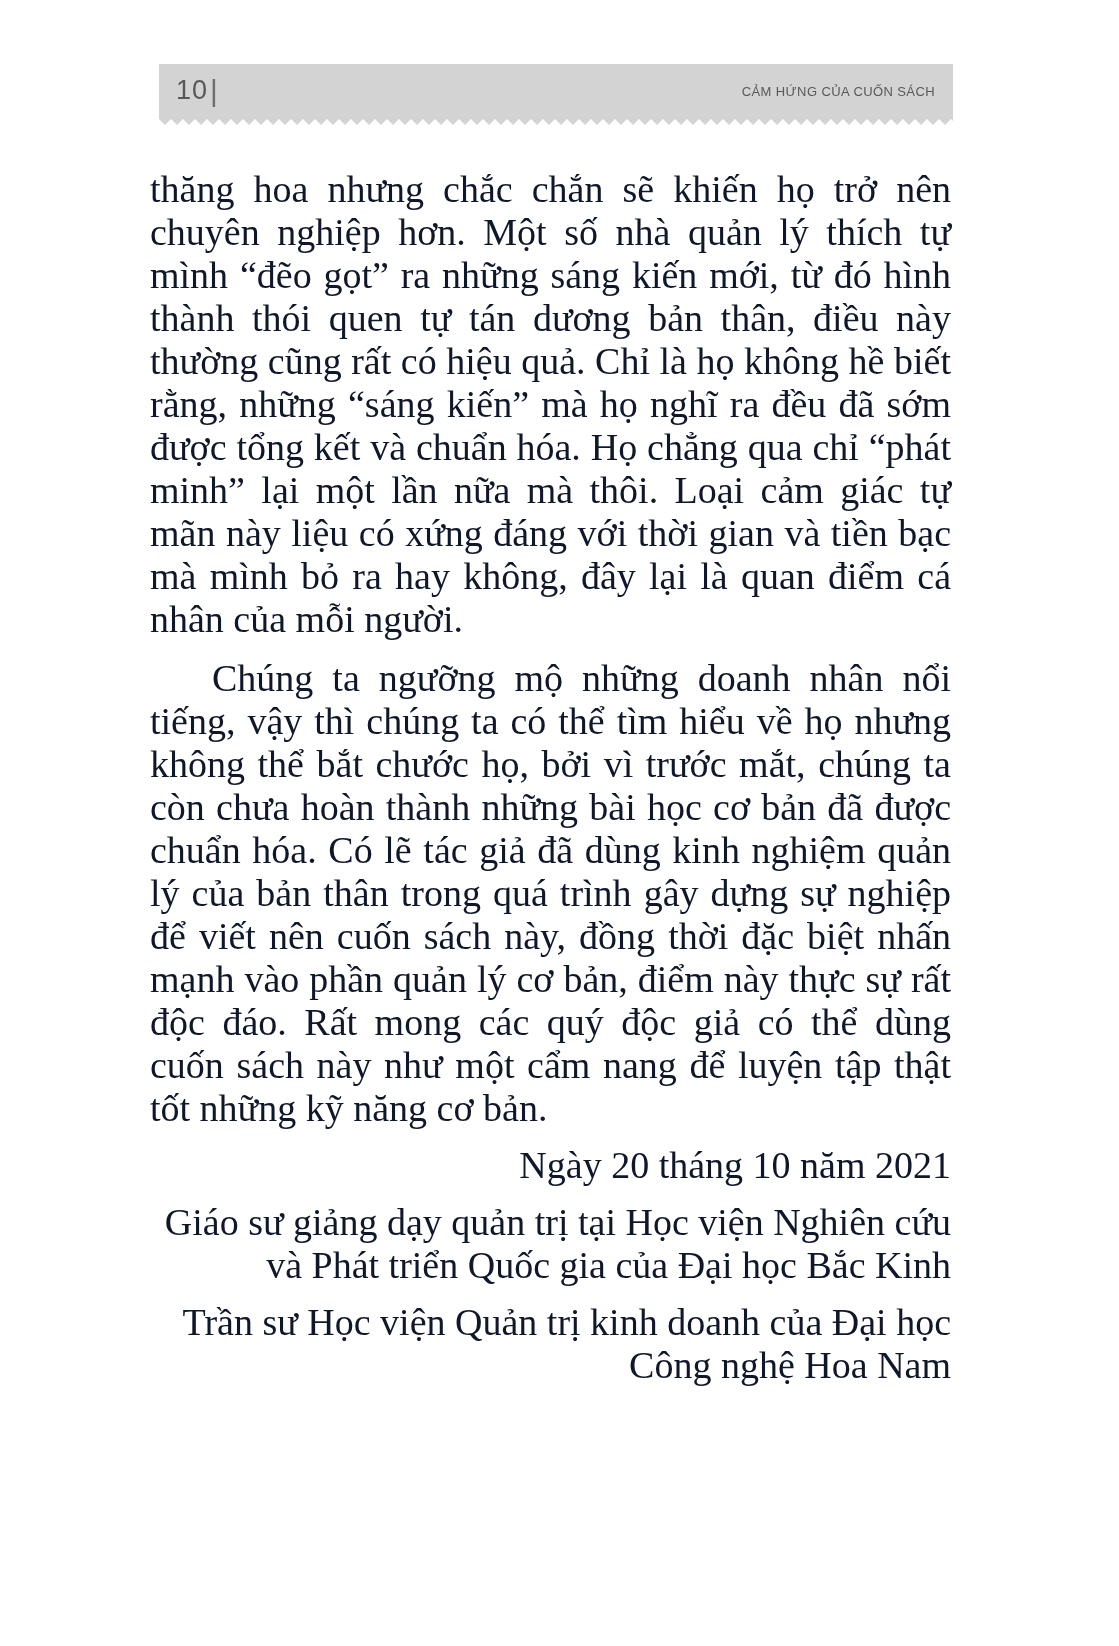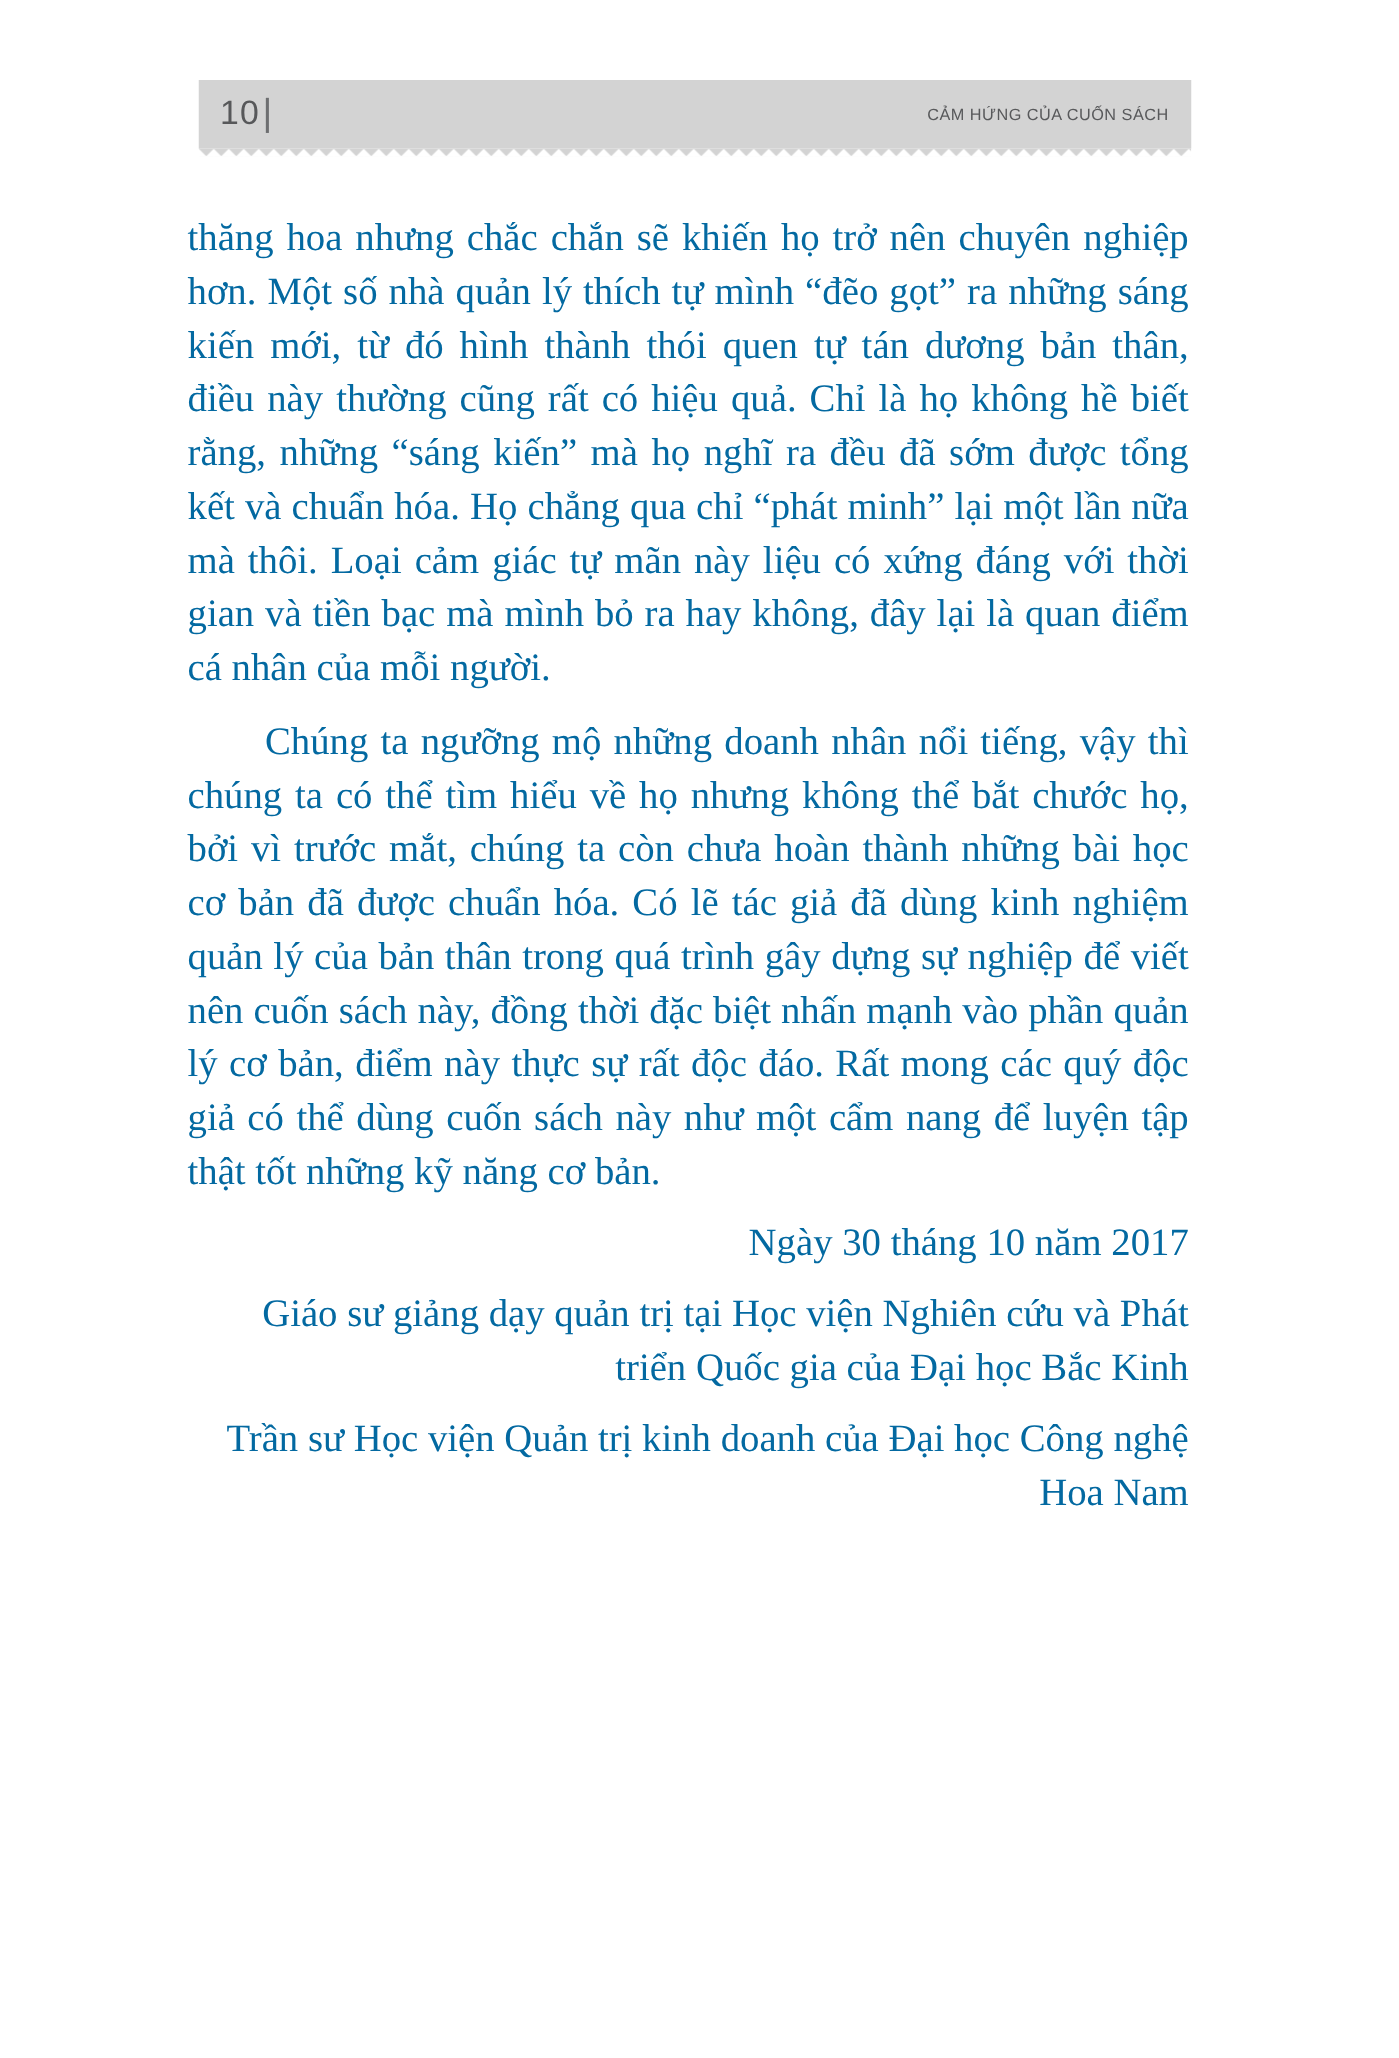--- a/index.html
+++ b/index.html
@@ -61,23 +61,23 @@
     left: 159px;
     top: 119px;
     display: block;
   }
   
   .content {
     position: absolute;
     left: 150px;
     top: 168px;
     width: 801px;
-    font-size: 31px;
+    font-size: 38px;
     line-height: 43px;
-    color: #0369a1;
+    color: #0f172a;
   }
   .body-para {
     text-align: justify;
     margin-bottom: 14px;
   }
   .body-para.indented {
     text-indent: 62px;
     margin-top: 16px;
   }
   .sig-line {
@@ -108,18 +108,18 @@
         <path d="M0,0 L6,6 L12,0 Z" fill="#d3d3d3"></path>
       </pattern>
     </defs>
     <rect width="794" height="6" fill="url(#zz)"></rect>
   </svg>
 
   <div class="content">
     <p class="body-para">thăng hoa nhưng chắc chắn sẽ khiến họ trở nên chuyên nghiệp hơn. Một số nhà quản lý thích tự mình “đẽo gọt” ra những sáng kiến mới, từ đó hình thành thói quen tự tán dương bản thân, điều này thường cũng rất có hiệu quả. Chỉ là họ không hề biết rằng, những “sáng kiến” mà họ nghĩ ra đều đã sớm được tổng kết và chuẩn hóa. Họ chẳng qua chỉ “phát minh” lại một lần nữa mà thôi. Loại cảm giác tự mãn này liệu có xứng đáng với thời gian và tiền bạc mà mình bỏ ra hay không, đây lại là quan điểm cá nhân của mỗi người.</p>
     <p class="body-para indented">Chúng ta ngưỡng mộ những doanh nhân nổi tiếng, vậy thì chúng ta có thể tìm hiểu về họ nhưng không thể bắt chước họ, bởi vì trước mắt, chúng ta còn chưa hoàn thành những bài học cơ bản đã được chuẩn hóa. Có lẽ tác giả đã dùng kinh nghiệm quản lý của bản thân trong quá trình gây dựng sự nghiệp để viết nên cuốn sách này, đồng thời đặc biệt nhấn mạnh vào phần quản lý cơ bản, điểm này thực sự rất độc đáo. Rất mong các quý độc giả có thể dùng cuốn sách này như một cẩm nang để luyện tập thật tốt những kỹ năng cơ bản.</p>
 
-    <p class="sig-line">Ngày 30 tháng 10 năm 2017</p>
+    <p class="sig-line">Ngày 20 tháng 10 năm 2021</p>
     <p class="sig-title">Giáo sư giảng dạy quản trị tại Học viện Nghiên cứu và Phát triển Quốc gia của Đại học Bắc Kinh</p>
     <p class="sig-title">Trần sư Học viện Quản trị kinh doanh của Đại học Công nghệ Hoa Nam</p>
   </div>
 
 </div>
 
 </body></html>

